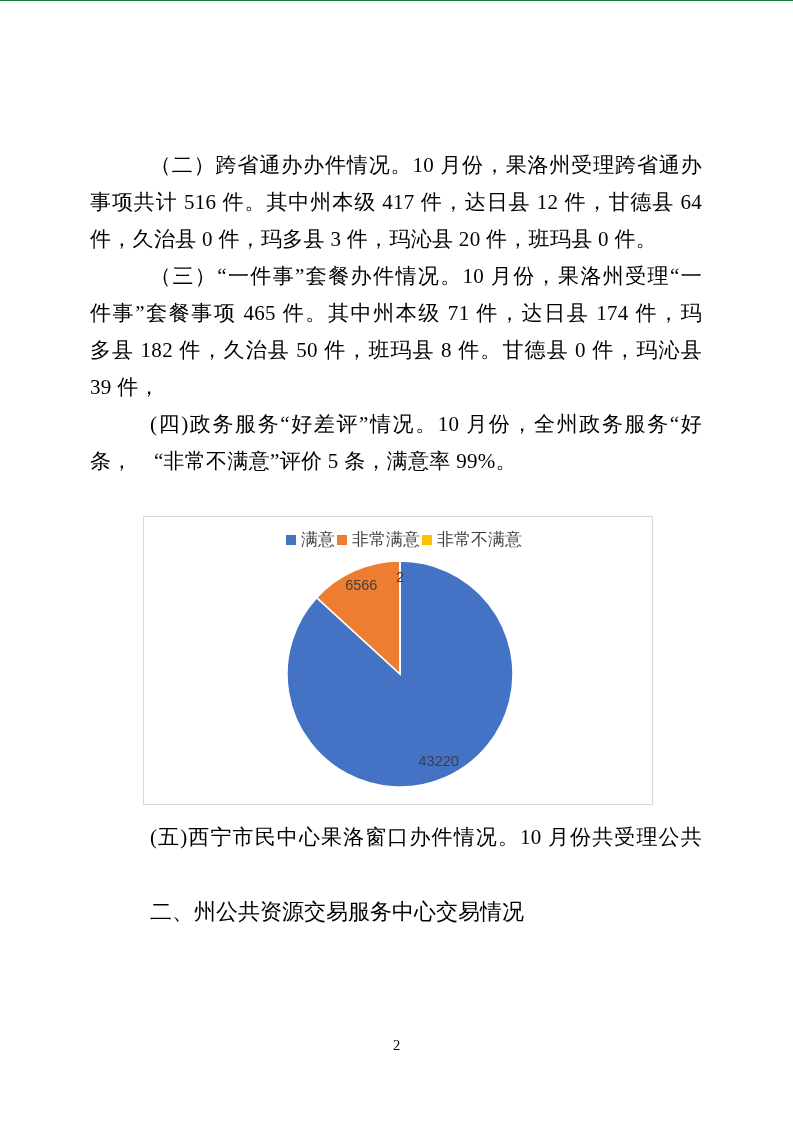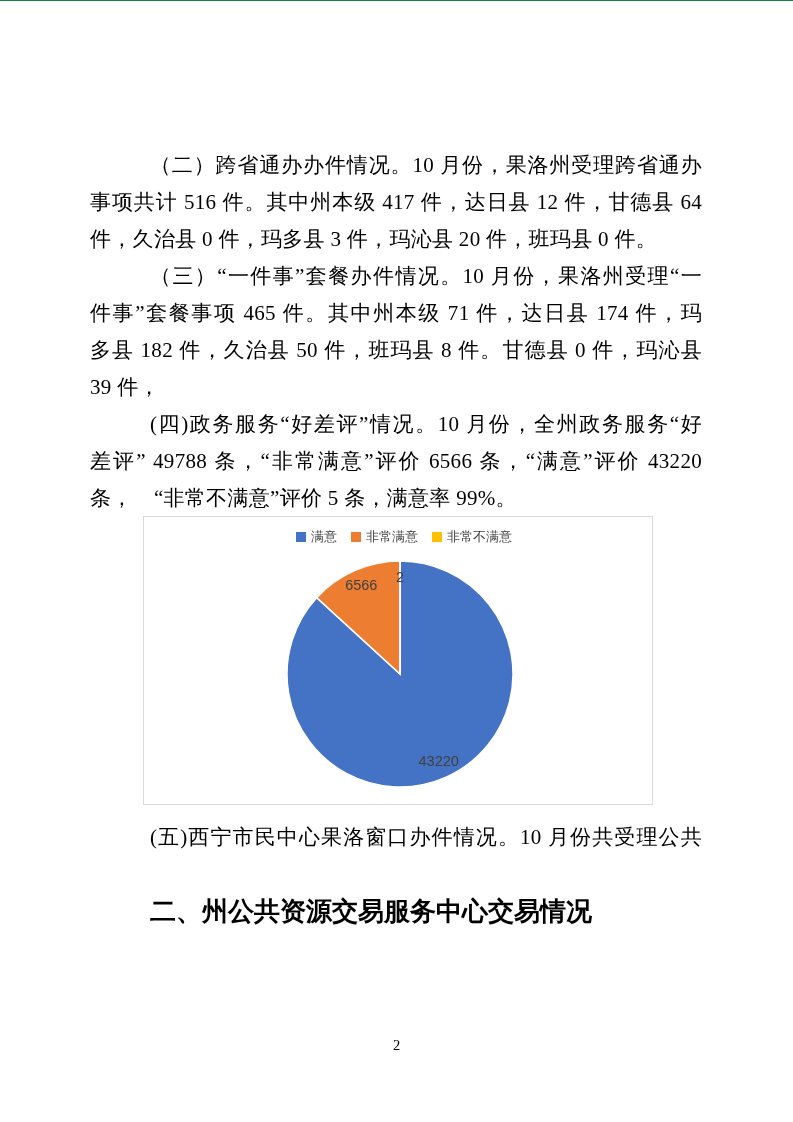--- a/index.html
+++ b/index.html
@@ -32,38 +32,38 @@
   .line.indent { padding-left: 60px; }
   .chart-box {
     position: absolute; left: 143px; top: 515px;
     width: 508px; height: 287px;
     border: 1px solid #d9d9d9;
     background: #fff;
   }
   .legend {
     position: absolute; top: 11px; left: 12px; right: 0;
     display: flex; justify-content: center; align-items: center;
-    gap: 14px;
+    gap: 2px;
     font-family: "Liberation Sans", "DejaVu Sans", sans-serif;
-    font-size: 13px; color: #404040;
+    font-size: 17px; color: #404040;
     z-index: 2;
   }
   .legend-item { display: flex; align-items: center; gap: 5px; }
   .legend-swatch { width: 10px; height: 10px; display: inline-block; }
   svg.pie { position: absolute; left: 0; top: 0; }
   .pie-label {
     font-family: "Liberation Sans", "DejaVu Sans", sans-serif;
     font-size: 14.5px; fill: #404040;
   }
   .heading {
     position: absolute; left: 90px; top: 892px; width: 612px;
     height: 37px; line-height: 37px;
     padding-left: 60px; box-sizing: border-box;
     font-family: "Liberation Sans", "DejaVu Sans", sans-serif;
-    font-weight: bold; font-size: 26px;
+    font-weight: normal; font-size: 22px;
     color: #000;
   }
   .page-num {
     position: absolute; left: 0; right: 0; top: 1036px;
     text-align: center;
     font-size: 14.5px;
   }
 </style>
 </head>
 <body>
@@ -72,21 +72,20 @@
 
   <div class="textcol" id="text-block-1">
       <div class="line indent just">（二）跨省通办办件情况。10 月份，果洛州受理跨省通办</div>
       <div class="line just">事项共计 516 件。其中州本级 417 件，达日县 12 件，甘德县 64</div>
       <div class="line">件，久治县 0 件，玛多县 3 件，玛沁县 20 件，班玛县 0 件。</div>
       <div class="line indent just">（三）“一件事”套餐办件情况。10 月份，果洛州受理“一</div>
       <div class="line just">件事”套餐事项 465 件。其中州本级 71 件，达日县 174 件，玛</div>
       <div class="line just">多县 182 件，久治县 50 件，班玛县 8 件。甘德县 0 件，玛沁县</div>
       <div class="line">39 件，</div>
       <div class="line indent just">(四)政务服务“好差评”情况。10 月份，全州政务服务“好</div>
-      <div class="line just">差评” 49788 条，“非常满意”评价 6566 条，“满意”评价 43220</div>
       <div class="line">条，　“非常不满意”评价 5 条，满意率 99%。</div>
     </div>
 
   <div class="chart-box">
     <div class="legend" id="chart-legend">
         <span class="legend-item">
           <span class="legend-swatch" style="background: rgb(68, 114, 196);"></span>
           <span>满意</span>
         </span>
         <span class="legend-item">

